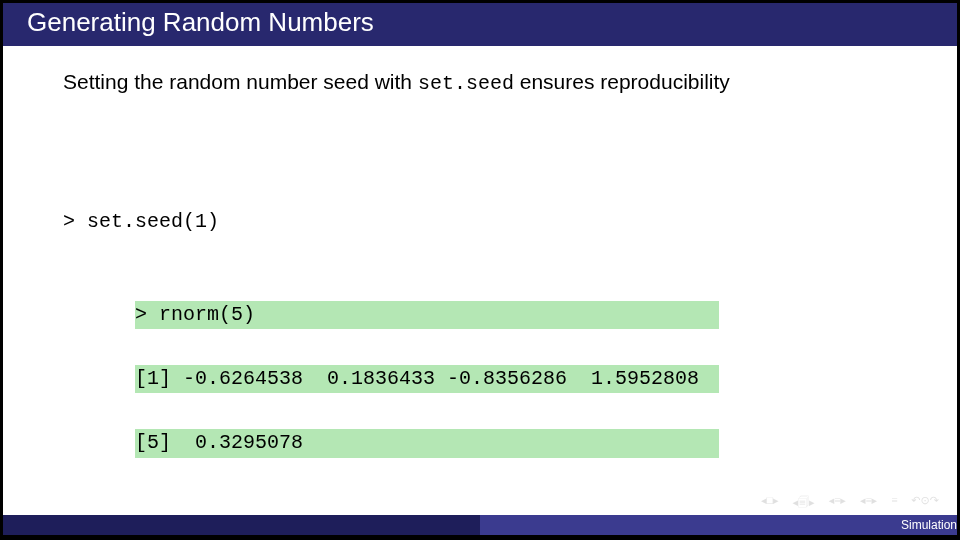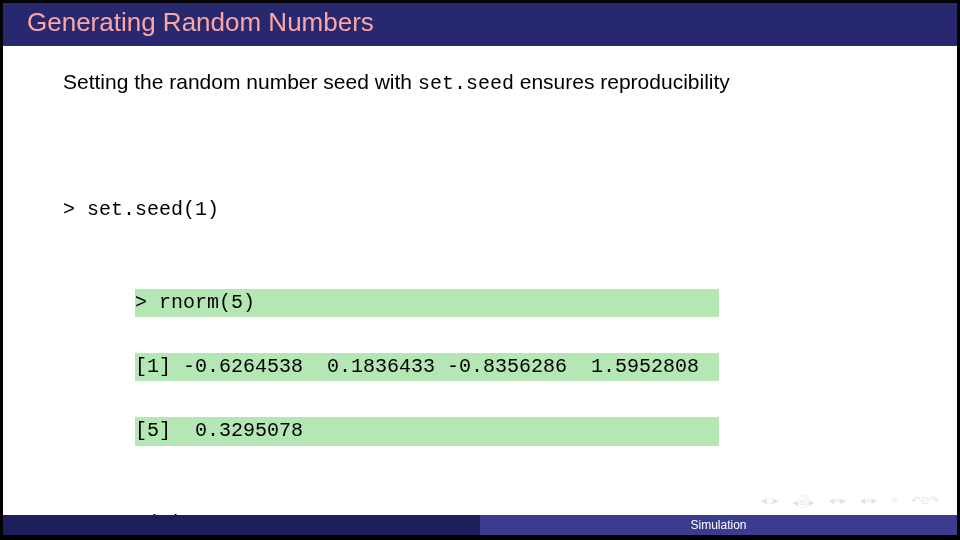--- a/index.html
+++ b/index.html
@@ -13,33 +13,33 @@
     .slide {
       position: absolute;
       top: 3px;
       left: 3px;
       width: 954px;
       height: 532px;
       background: #fff;
     }
     .title-bar {
       background: #28286e;
-      color: #fca5a5;
+      color: #ffffff;
       padding: 4px 33px 8px 24px;
       font-size: 26px;
       font-weight: normal;
       font-family: 'Segoe UI', Arial, sans-serif;
     }
     .content {
       padding: 24px 60px 0 60px;
     }
     .intro-text {
       font-size: 21px;
       font-family: 'Segoe UI', Arial, sans-serif;
-      margin-bottom: 8px;
+      margin-bottom: 20px;
     }
     .mono-inline {
       font-family: 'Courier New', monospace;
       font-size: 20px;
     }
     .code-block {
       font-family: 'Courier New', monospace;
       font-size: 20px;
       line-height: 1.42;
       white-space: pre;
@@ -64,21 +64,21 @@
     }
     .footer-left {
       flex: 1;
       background: #1e1e5a;
     }
     .footer-mid {
       flex: 1;
       background: #3b3b8f;
       color: #fff;
       font-size: 12px;
-      text-align: center;
+      text-align: right;
       line-height: 20px;
       font-family: 'Segoe UI', Arial, sans-serif;
     }
     .nav-icons {
       position: absolute;
       bottom: 22px;
       right: 18px;
       display: flex;
       gap: 14px;
       opacity: 0.25;

